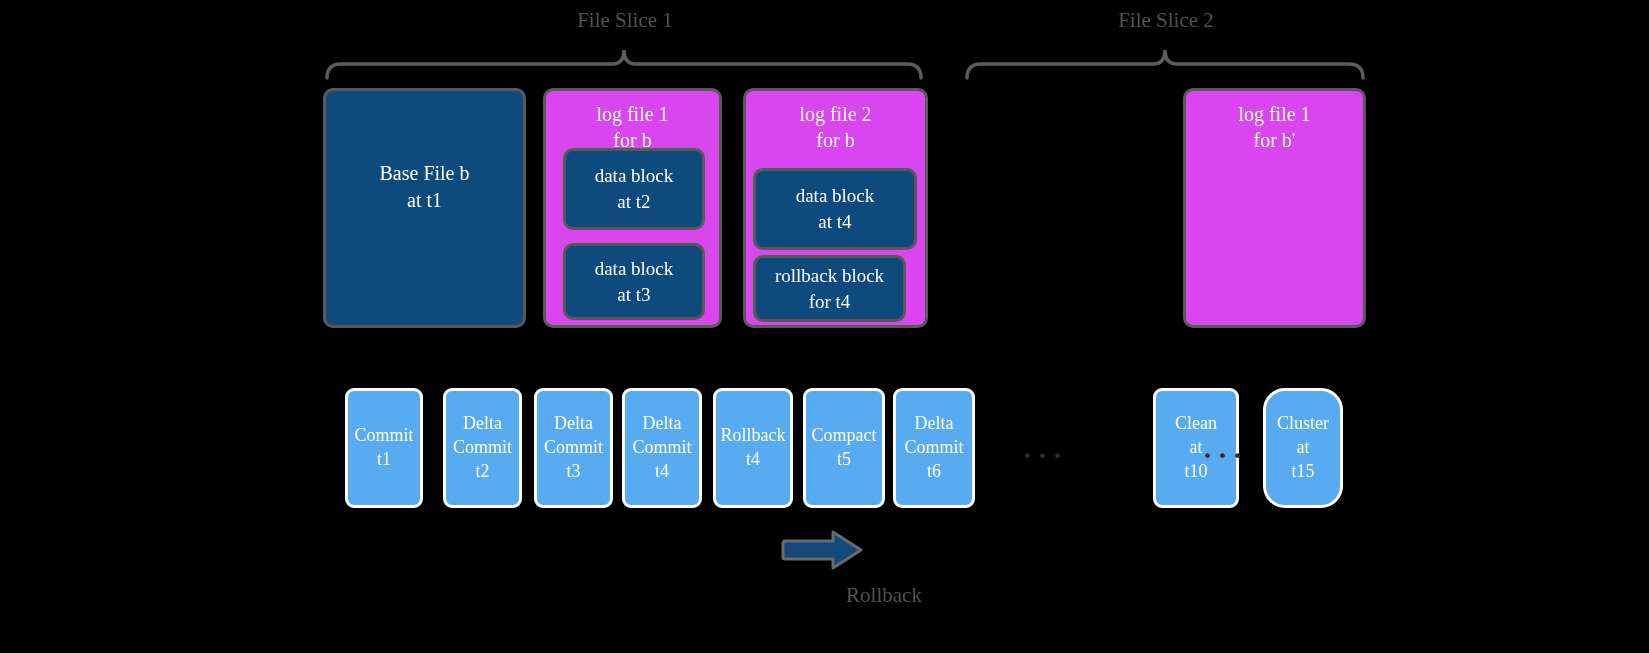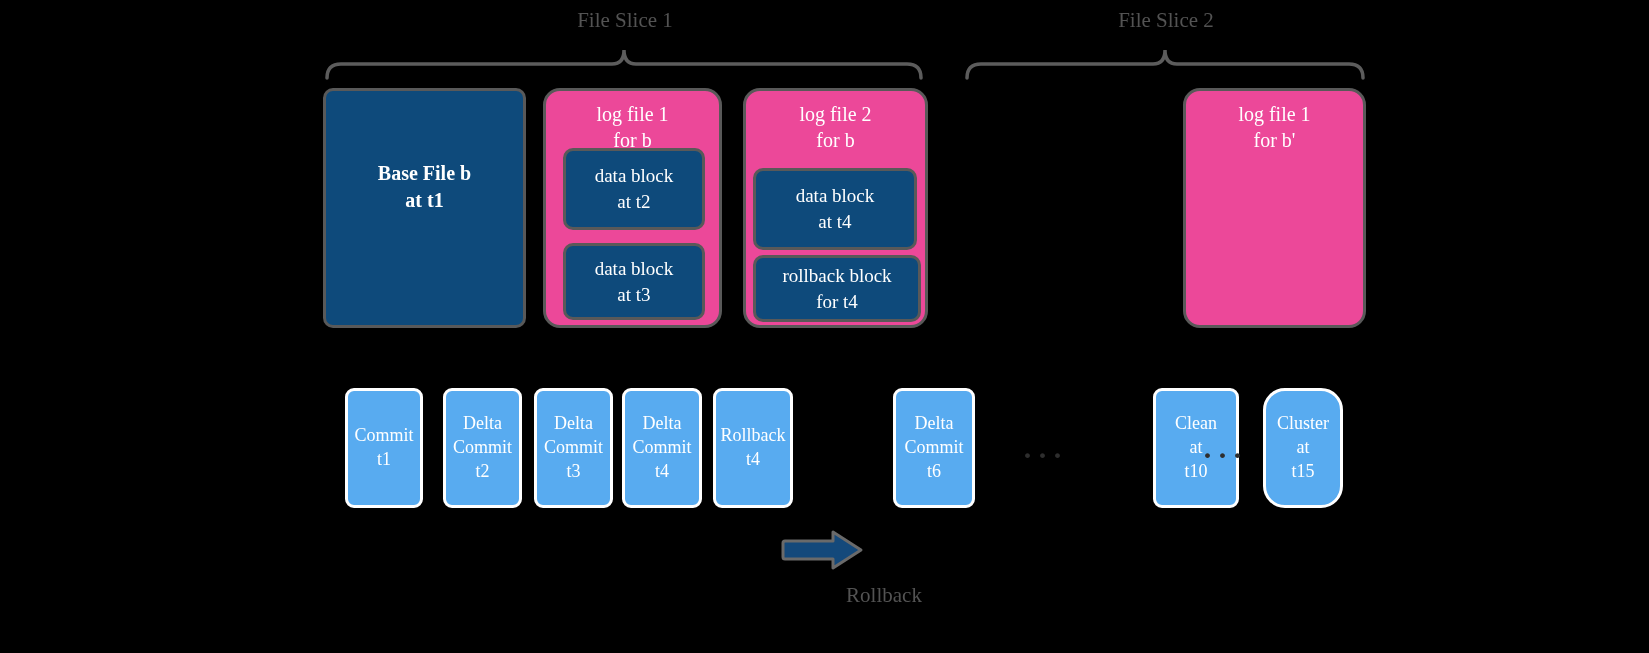--- a/index.html
+++ b/index.html
@@ -5,25 +5,25 @@
   html,body{margin:0;padding:0;background:#000;}
   .canvas{position:relative;width:1649px;height:653px;background:#000;overflow:hidden;
           font-family:"Liberation Serif", serif;}
 
   .slice-label{position:absolute;top:8px;color:#535353;font-size:21px;text-align:center;}
   .brace{position:absolute;top:46px;}
 
   .file-box{position:absolute;top:88px;height:240px;box-sizing:border-box;
             border:3px solid #595959;border-radius:10px;}
   .base-fill{background:#0E4A7B;}
-  .log-fill{background:#ec4899;border-radius:17px;}
+  .log-fill{background:#d946ef;}
 
   .center-label{display:flex;align-items:center;justify-content:center;text-align:center;
                 color:#fff;white-space:pre-line;line-height:1.35;}
-  .base-box{font-size:20px;padding-bottom:42px;font-weight:bold;}
+  .base-box{font-size:20px;padding-bottom:42px;}
 
   .log-title{position:absolute;top:10px;left:0;right:0;text-align:center;color:#fff;
              font-size:20px;white-space:pre-line;line-height:1.3;}
   .inner-block{position:absolute;background:#0E4A7B;border:3px solid #595959;border-radius:10px;
                box-sizing:border-box;font-size:19px;line-height:1.35;}
 
   .event-box{position:absolute;top:388px;height:120px;box-sizing:border-box;background:#58ABF0;
              border:3px solid #fff;border-radius:9px;font-size:18px;line-height:1.32;}
   .e1{left:345px;width:78px;} .e2{left:443px;width:79px;} .e3{left:534px;width:79px;}
   .e4{left:622px;width:80px;} .e5{left:713px;width:80px;text-align:center;} .e6{left:803px;width:82px;}
@@ -62,21 +62,21 @@
 at t2</div>
     <div class="inner-block center-label" style="left:17px;top:152px;width:142px;height:77px;">data block
 at t3</div>
   </div>
 
   <div class="file-box log-fill" style="left:743px;width:185px;">
     <div class="log-title">log file 2
 for b</div>
     <div class="inner-block center-label" style="left:7px;top:77px;width:164px;height:82px;">data block
 at t4</div>
-    <div class="inner-block center-label" style="left:7px;top:164px;width:168px;height:67px;">rollback block
+    <div class="inner-block center-label" style="left:7px;top:164px;width:153px;height:67px;">rollback block
 for t4</div>
   </div>
 
 
   <div class="file-box log-fill" style="left:1183px;width:183px;">
     <div class="log-title">log file 1
 for b'</div>
   </div>
 
   <div class="event-box e1 center-label">Commit
@@ -85,20 +85,22 @@
 Commit
 t2</div>
   <div class="event-box e3 center-label">Delta
 Commit
 t3</div>
   <div class="event-box e4 center-label">Delta
 Commit
 t4</div>
   <div class="event-box e5 center-label">Rollback
 t4</div>
+  <div class="event-box e6 center-label">Compact
+t5</div>
   <div class="event-box e7 center-label">Delta
 Commit
 t6</div>
 
   <div class="dots dots1">···</div>
 
   <div class="event-box e8 center-label">Clean
 at
 t10</div>
 

